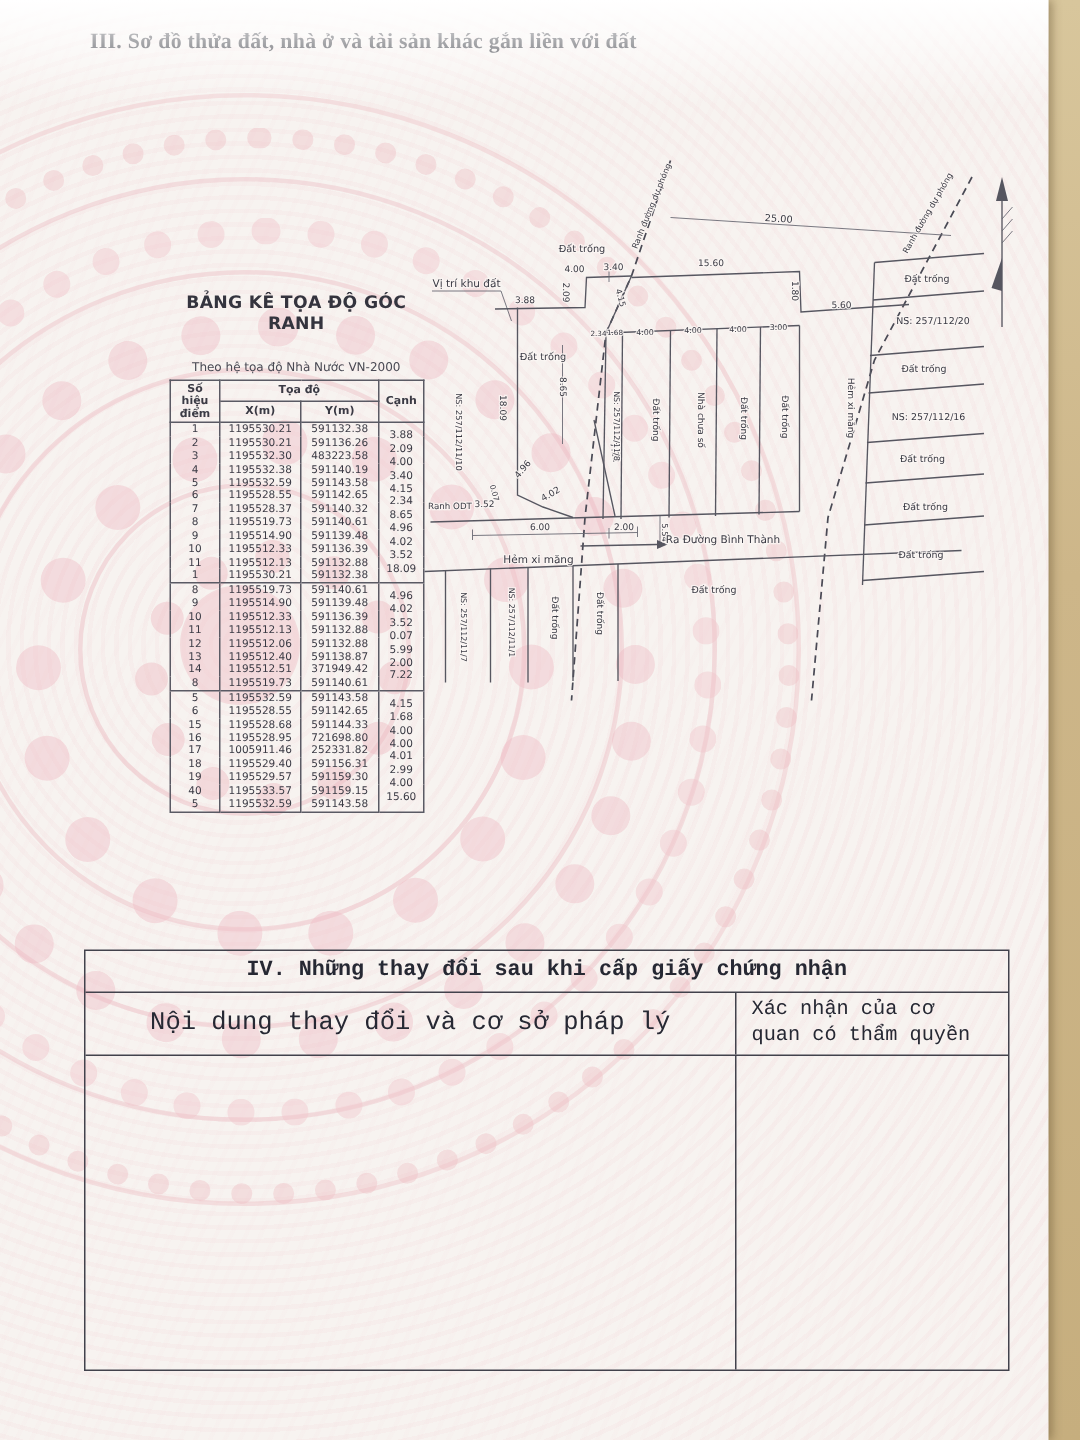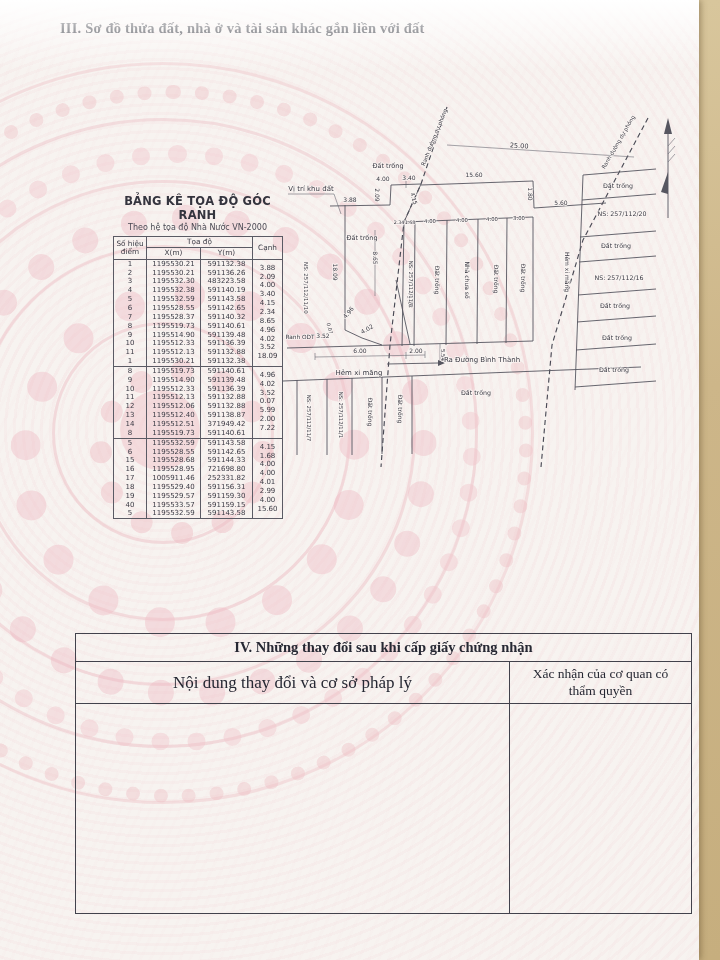--- a/index.html
+++ b/index.html
@@ -15,47 +15,47 @@
   .paper::after{content:"";position:absolute;left:0;top:0;right:0;height:70px;
          background:linear-gradient(#ffffff,rgba(255,255,255,0));pointer-events:none;}
   .emblem{position:absolute;left:0;top:0;width:699px;height:960px;pointer-events:none;}
   .ring{position:absolute;border-radius:50%;}
   .title3{position:absolute;left:60px;top:20px;width:560px;
           font-family:"Liberation Serif","DejaVu Serif",serif;font-weight:bold;
           font-size:14.5px;color:#23252e;letter-spacing:.2px;}
   
   .coord-block{position:absolute;left:105px;top:194px;width:185px;color:#3a3a44;}
   .ct-title{font-weight:bold;font-size:11.5px;text-align:center;color:#34343e;letter-spacing:.2px;}
-  .ct-sub{font-size:8px;text-align:center;margin-top:1px;color:#4a4a54;}
+  .ct-sub{font-size:8px;text-align:center;margin-top:18px;color:#4a4a54;}
   table.ct{border-collapse:collapse;margin-top:4px;margin-left:8px;
            border:1.3px solid #5a5a64;font-size:7px;color:#3a3a44;}
-  table.ct th{border:1px solid #5a5a64;font-weight:normal;font-size:7.3px;
+  table.ct th{border:1px solid #5a5a64;font-weight:bold;font-size:7.3px;
               padding:1px 1px;line-height:1.15;text-align:center;}
   table.ct td{border-left:1px solid #5a5a64;border-right:1px solid #5a5a64;
               padding:0 2px;height:8.85px;line-height:8.85px;text-align:center;white-space:nowrap;}
   table.ct tbody{border-top:1px solid #5a5a64;}
   table.ct td.c{position:relative;top:4px;}
   table.ct col.cp{width:33px;} table.ct col.cx{width:54px;}
   table.ct col.cy{width:52px;} table.ct col.cc{width:30px;}
   
   svg.diagram{position:absolute;left:278px;top:88px;width:434px;height:384px;overflow:visible;}
   svg.diagram text{fill:#3a3a44;paint-order:stroke;stroke:rgba(250,246,243,.85);stroke-width:1.6px;}
   svg.diagram .ln{stroke:#565660;stroke-width:.9;fill:none;}
   svg.diagram .dash{stroke:#4a4a55;stroke-width:1.15;fill:none;stroke-dasharray:5 3.5;}
   svg.diagram .thin{stroke:#6a6a74;stroke-width:.6;fill:none;}
   
-  .sec4{position:absolute;left:75px;top:633px;width:615px;height:279px;
+  .sec4{position:absolute;left:56px;top:633px;width:615px;height:279px;
         border:1.5px solid #42424c;color:#262833;
-        font-family:Liberation Serif, serif;}
+        font-family:Liberation Mono, monospace;}
   .s4-title{height:27px;line-height:27px;text-align:center;font-weight:bold;font-size:14.5px;
             border-bottom:1.4px solid #42424c;}
   .s4-head{display:flex;border-bottom:1.4px solid #42424c;height:41px;}
   .s4-left{width:433px;border-right:1.4px solid #42424c;display:flex;align-items:center;
            justify-content:center;font-size:17px;}
-  .s4-right{flex:1;display:flex;align-items:center;justify-content:center;text-align:center;
+  .s4-right{flex:1;display:flex;align-items:center;justify-content:center;
             font-size:13.5px;line-height:1.25;padding:0 10px;}
   .s4-body{display:flex;height:209px;}
   .s4-bl{width:433px;border-right:1.4px solid #42424c;}
   .s4-br{flex:1;}
 </style>
 </head>
 <body>
 
 <div class="scene">
   <div class="paper">

